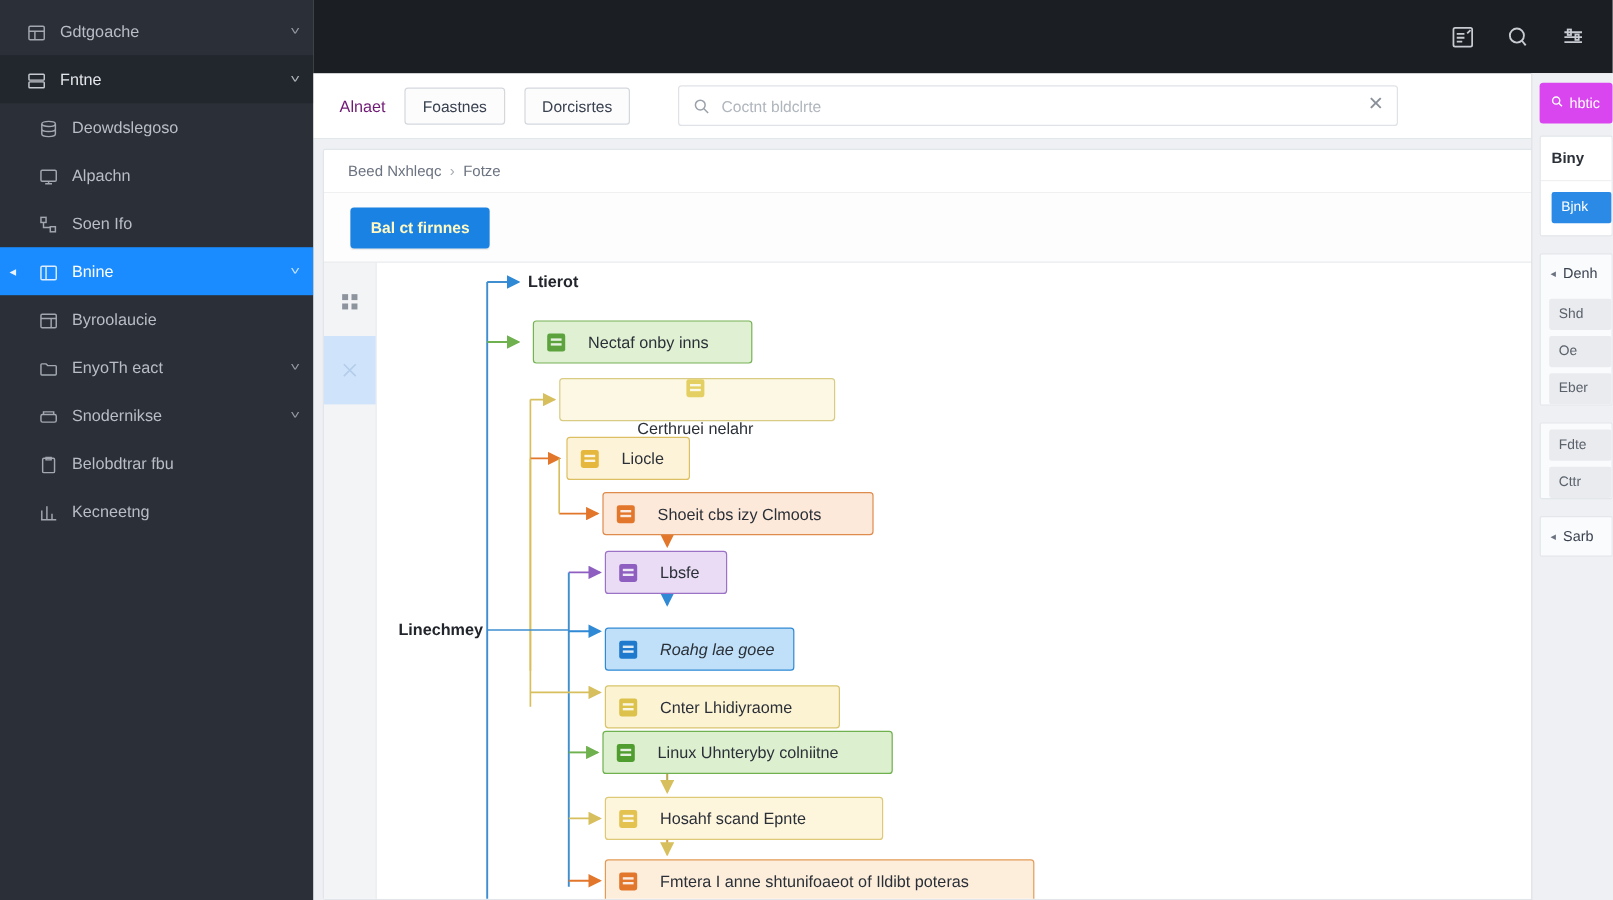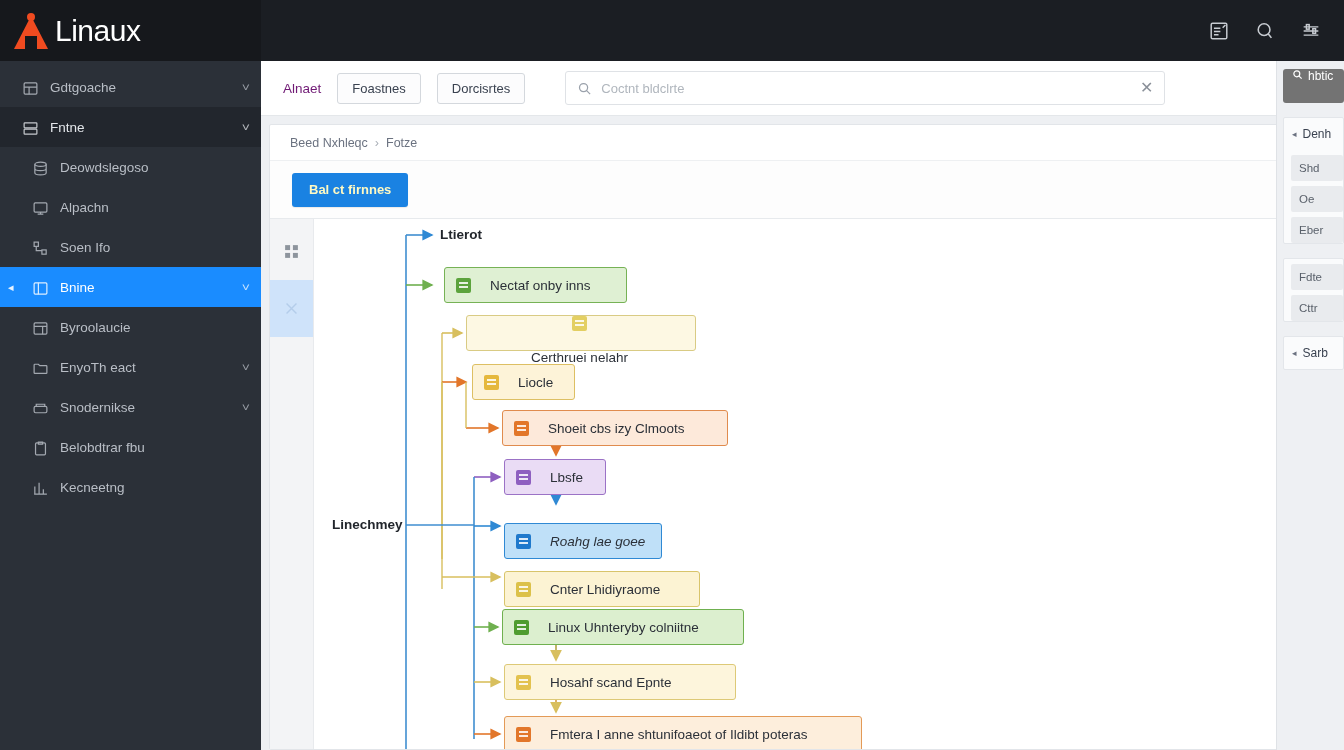--- a/index.html
+++ b/index.html
@@ -241,22 +241,22 @@
   .rightpanel {
     position: absolute; right: 0; top: 61px;
     width: 68px; bottom: 0;
     background: #eef0f3;
     border-left: 1px solid #dfe2e6;
     padding: 8px 0 0 6px;
     overflow: hidden;
     z-index: 4;
   }
   .rp-top-btn {
-    height: 34px; background: #737373; color: #fff;
-    font-size: 12px; display: flex; align-items: flex-start; gap: 5px;
+    height: 34px; background: #d946ef; color: #fff;
+    font-size: 12px; display: flex; align-items: center; gap: 5px;
     padding-left: 9px; border-radius: 3px; cursor: pointer;
     white-space: nowrap; overflow: hidden;
   }
   .rp-card {
     margin-top: 10px; background: #fff; border: 1px solid #e3e6ea;
     border-radius: 2px; overflow: hidden;
   }
   .rp-card-title {
     font-size: 12.5px; color: #2b3038; font-weight: 700;
     padding: 11px 0 11px 9px; white-space: nowrap;
@@ -284,28 +284,20 @@
     display: flex; align-items: center; padding-left: 8px;
     font-size: 11.5px; color: #5a616b; white-space: nowrap; cursor: pointer;
   }
 </style>
 </head>
 <body>
 
 <div class="app">
 
   <aside class="sidebar">
-    <div class="brand">
-      <span class="brand-mark">
-        <span class="tri"></span>
-          <span class="notch"></span>
-          <span class="dot"></span>
-      </span>
-      <span class="brand-name">Linaux</span>
-    </div>
     <nav class="nav" id="nav">
         <div class="nav-item">
           <span class="ico"><svg viewBox="0 0 24 24" fill="none" stroke="currentColor" stroke-width="1.7">
               <rect x="3" y="4" width="18" height="16" rx="1.5"></rect>
               <path d="M3 10h18M10 10v10"></path>
             </svg></span>
           <span class="label">Gdtgoache</span>
           <span class="chev">˅</span>
         </div>
         <div class="nav-item group">
@@ -572,20 +564,26 @@
     <div class="rp-top-btn">
       <span>
         <svg width="11" height="11" viewBox="0 0 24 24" fill="none" stroke="currentColor" stroke-width="2.6">
           <circle cx="10.5" cy="10.5" r="6.5"></circle>
             <path d="M15.4 15.4L21 21"></path>
         </svg>
       </span>
       <span>hbtic</span>
     </div>
 
+    <div class="rp-card">
+      <div class="rp-card-title">Biny</div>
+      <div class="rp-card-body">
+        <div class="rp-mini-btn">Bjnk</div>
+      </div>
+    </div>
 
     <div id="rp-sections">
         <div class="rp-section">
           <div class="rp-sec-head">
             <span class="cv">◂</span>
             <span>Denh</span>
           </div>
           <div class="rp-row">Shd</div>
           <div class="rp-row">Oe</div>
           <div class="rp-row">Eber</div>

